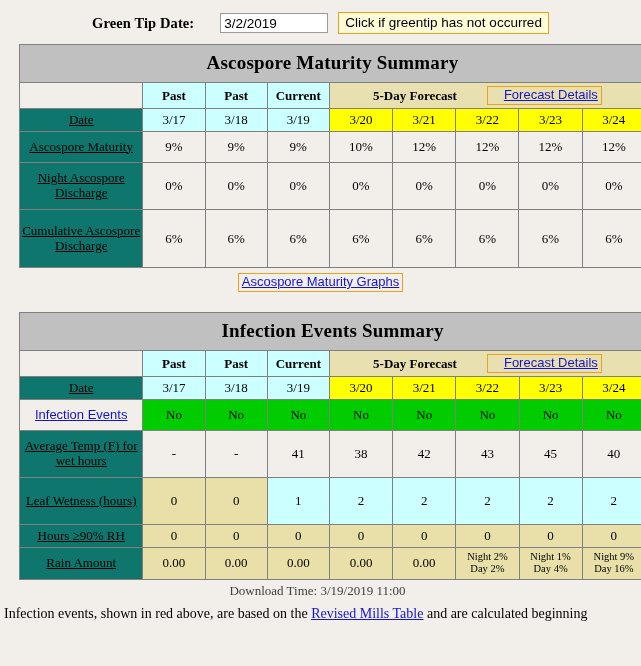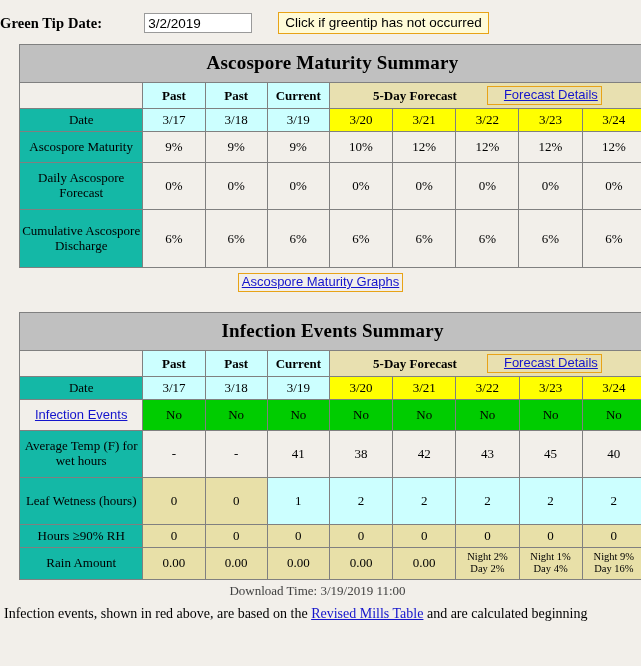--- a/index.html
+++ b/index.html
@@ -13,22 +13,22 @@
     font-family: "Liberation Serif", serif;
     font-size: 13px;
     color: #000;
     overflow: hidden;
   }
 
   
   .topbar {
     display: flex;
     align-items: center;
-    justify-content: flex-start;
-    gap: 26px;
+    justify-content: center;
+    gap: 10px;
     height: 44px;
     padding-top: 2px;
     box-sizing: border-box;
   }
   .greentip-label {
     font-family: "Liberation Serif", serif;
     font-weight: bold;
     font-size: 14.5px;
     letter-spacing: .1px;
   }
@@ -121,25 +121,26 @@
   .hdr-blank { background: #F2EFEA; }
 
   .cell-past   { background: #CCFFFF; }
   .cell-date-fc{ background: #FFFF00; }
   .cell-plain  { background: #F2EFEA; }
   .cell-green  { background: #00CC00; }
   .cell-khaki  { background: #E8E0A8; }
   .cell-cyan   { background: #CCFFFF; }
 
   .rowlabel {
-    background: #14b8a6;
+    background: #0f766e;
     text-align: center;
     font-size: 13px;
     line-height: 1.15;
     padding: 4px 3px;
+    text-decoration: underline;
   }
   .rowlabel-link {
     background: #F2EFEA;
     text-align: center;
     padding: 4px 3px;
   }
 
   .tall   td { height: 24px; }
   .taller td { height: 40px; }
 
@@ -234,21 +235,21 @@
       <td class="cell-plain">9%</td>
       <td class="cell-plain">9%</td>
       <td class="cell-plain">9%</td>
       <td class="cell-plain">10%</td>
       <td class="cell-plain">12%</td>
       <td class="cell-plain">12%</td>
       <td class="cell-plain">12%</td>
       <td class="cell-plain">12%</td>
     </tr>
     <tr class="taller">
-      <td class="rowlabel">Daily Ascospore Forecast</td>
+      <td class="rowlabel">Night Ascospore Discharge</td>
       <td class="cell-plain">0%</td>
       <td class="cell-plain">0%</td>
       <td class="cell-plain">0%</td>
       <td class="cell-plain">0%</td>
       <td class="cell-plain">0%</td>
       <td class="cell-plain">0%</td>
       <td class="cell-plain">0%</td>
       <td class="cell-plain">0%</td>
     </tr>
     <tr style="height:58px">

